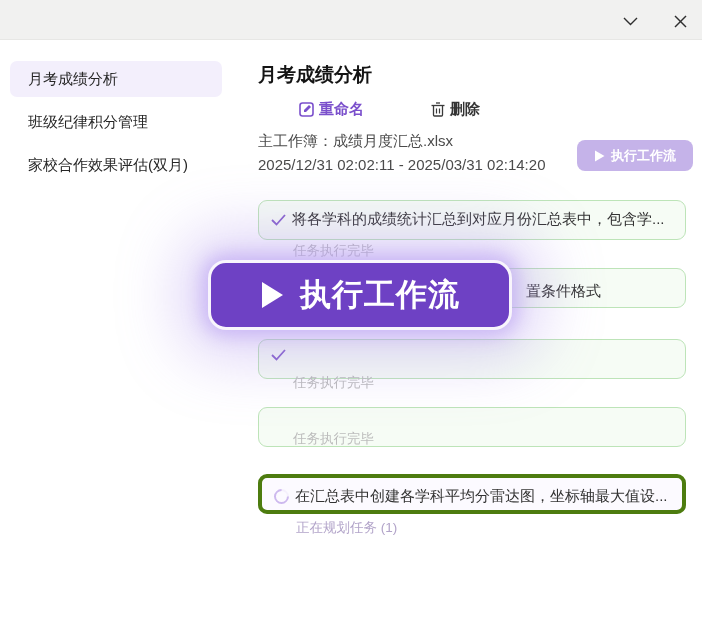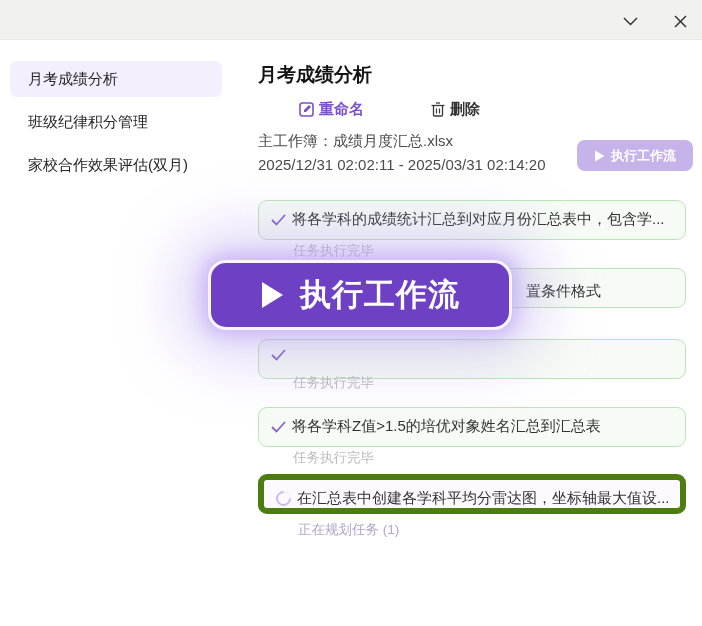--- a/index.html
+++ b/index.html
@@ -51,21 +51,21 @@
     color:#ffffff; font-size:13px; font-weight:bold;
     font-family:"Liberation Sans","DejaVu Sans",sans-serif; white-space:nowrap;
   }
 
   
   .card {
     position:absolute; left:258px; width:428px; height:40px;
     border-radius:9px; padding:9px 12px; cursor:pointer;
   }
   .card.green { background:#f6fcf5; border:1px solid #bde4b8; }
-  .card.purple { background:#fcfaff; border:6px solid #4d7c0f; }
+  .card.purple { background:#fcfaff; border:4px solid #4d7c0f; }
   .card .row { display:flex; align-items:center; gap:6px; }
   .card .txt {
     font-size:15px; color:#333; white-space:nowrap; overflow:hidden;
     max-width:390px;
   }
   .card .sub { margin-left:22px; margin-top:13px; font-size:13.5px; color:#bcbcbc; }
   .card .sub.planning { color:#b2a4c9; }
   .check-icon { flex:0 0 auto; }
   .spinner {
     flex:0 0 auto; width:15px; height:15px; border-radius:50%;
@@ -168,26 +168,20 @@
   <div class="card green" style="top:339px">
     <div class="row">
       <svg class="check-icon" width="15" height="12" viewBox="0 0 15 12">
         <polyline points="1,6 5.5,10.5 14,1" fill="none" stroke="#8762cc" stroke-width="1.8"></polyline>
       </svg>
     </div>
     <div class="sub">任务执行完毕</div>
   </div>
 
   <div class="card green" style="top:407px">
-    <div class="row">
-      <svg class="check-icon" width="15" height="12" viewBox="0 0 15 12">
-        <polyline points="1,6 5.5,10.5 14,1" fill="none" stroke="#8762cc" stroke-width="1.8"></polyline>
-      </svg>
-      <span class="txt">将各学科Z值&gt;1.5的培优对象姓名汇总到汇总表</span>
-    </div>
     <div class="sub">任务执行完毕</div>
   </div>
 
   <div class="card purple" style="top:474px">
     <div class="row">
       <span class="spinner"></span>
       <span class="txt">在汇总表中创建各学科平均分雷达图，坐标轴最大值设...</span>
     </div>
     <div class="sub planning">正在规划任务 (1)</div>
   </div>

